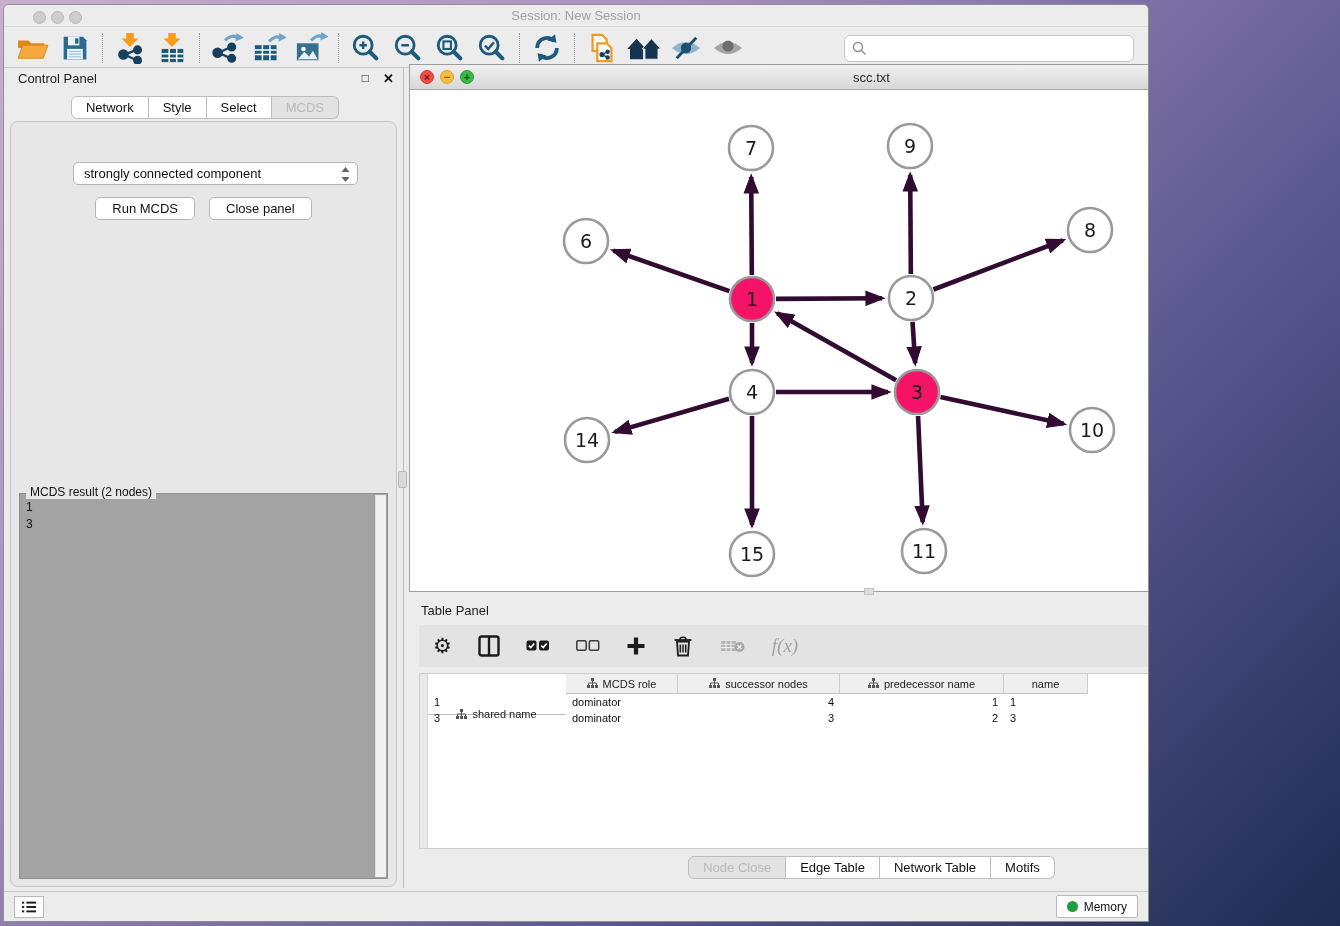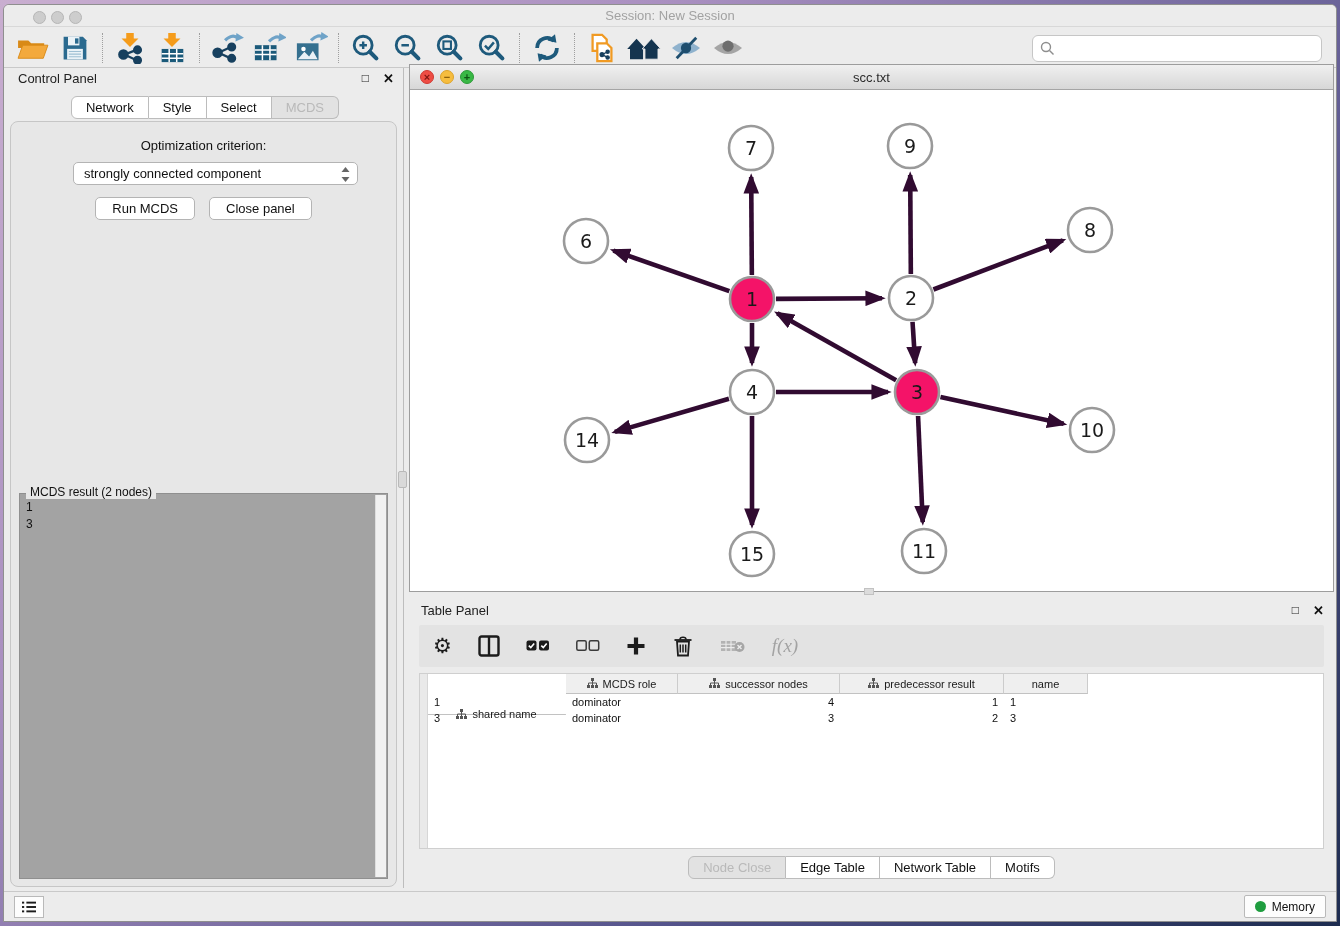--- a/index.html
+++ b/index.html
@@ -3,21 +3,21 @@
 <meta charset="utf-8">
 <style>
   * { margin:0; padding:0; box-sizing:border-box; }
   html,body { width:1340px; height:926px; overflow:hidden; }
   body {
     font-family:"Liberation Sans", sans-serif;
     background:linear-gradient(135deg,#c9aed0 0%,#a98fc0 30%,#55548c 70%,#1d2c50 100%);
     position:relative;
   }
   .window {
-    position:absolute; left:3px; top:4px; width:1334px; height:918px;
+    position:absolute; left:3px; top:4px; width:1146px; height:918px;
     background:#ececec; border:1px solid #8f8f8f; border-radius:6px 6px 0 0;
     overflow:hidden;
   }
   
   .titlebar { position:absolute; left:0; top:0; right:0; height:22px;
     background:#ececec; border-bottom:1px solid #d8d8d8; }
   .titlebar .title { text-align:center; line-height:22px; font-size:13px; color:#a2a2a2; }
   .tl-dot { position:absolute; top:6px; width:13px; height:13px; border-radius:50%;
     background:#cdcdcd; border:1px solid #b6b6b6; }
   
@@ -273,21 +273,20 @@
       <span class="float-ico" style="margin-right:14px">□</span>
       <span class="close-ico">✕</span>
     </div>
     <div class="seg-tabs">
         <div class="seg-tab">Network</div>
         <div class="seg-tab">Style</div>
         <div class="seg-tab">Select</div>
         <div class="seg-tab active">MCDS</div>
       </div>
     <div class="cp-body">
-      <div class="opt-label">Optimization criterion:</div>
       <div class="dropdown">
         <span>strongly connected component</span>
         <svg class="dd-stepper" width="9" height="15" viewBox="0 0 9 15">
           <path d="M4.5 0 L8.5 5 H0.5 Z" fill="#666"></path>
           <path d="M4.5 15 L8.5 10 H0.5 Z" fill="#666"></path>
         </svg>
       </div>
       <div class="cp-buttons">
         <button class="cp-btn">Run MCDS</button>
         <button class="cp-btn">Close panel</button>
@@ -455,21 +454,21 @@
             <span>successor nodes</span>
           </div>
           <div class="th" style="width: 164px;">
             <svg width="11" height="11" viewBox="0 0 11 11">
               <rect x="4" y="0" width="3" height="3" fill="#555"></rect>
               <rect x="0" y="7" width="3" height="3" fill="#555"></rect>
               <rect x="4" y="7" width="3" height="3" fill="#555"></rect>
               <rect x="8" y="7" width="3" height="3" fill="#555"></rect>
               <path d="M5.5 3v2M1.5 7V5h8v2M5.5 5v2" stroke="#555" fill="none"></path>
             </svg>
-            <span>predecessor result</span>
+            <span>predecessor name</span>
           </div>
           <div class="th" style="width: 84px;">
             <span>name</span>
           </div>
         </div>
       <div class="tbody">
           <div class="tr">
             <div class="td" style="width: 138px; text-align: left;">1</div>
             <div class="td" style="width: 112px; text-align: left;">dominator</div>
             <div class="td" style="width: 162px; text-align: right;">4</div>

